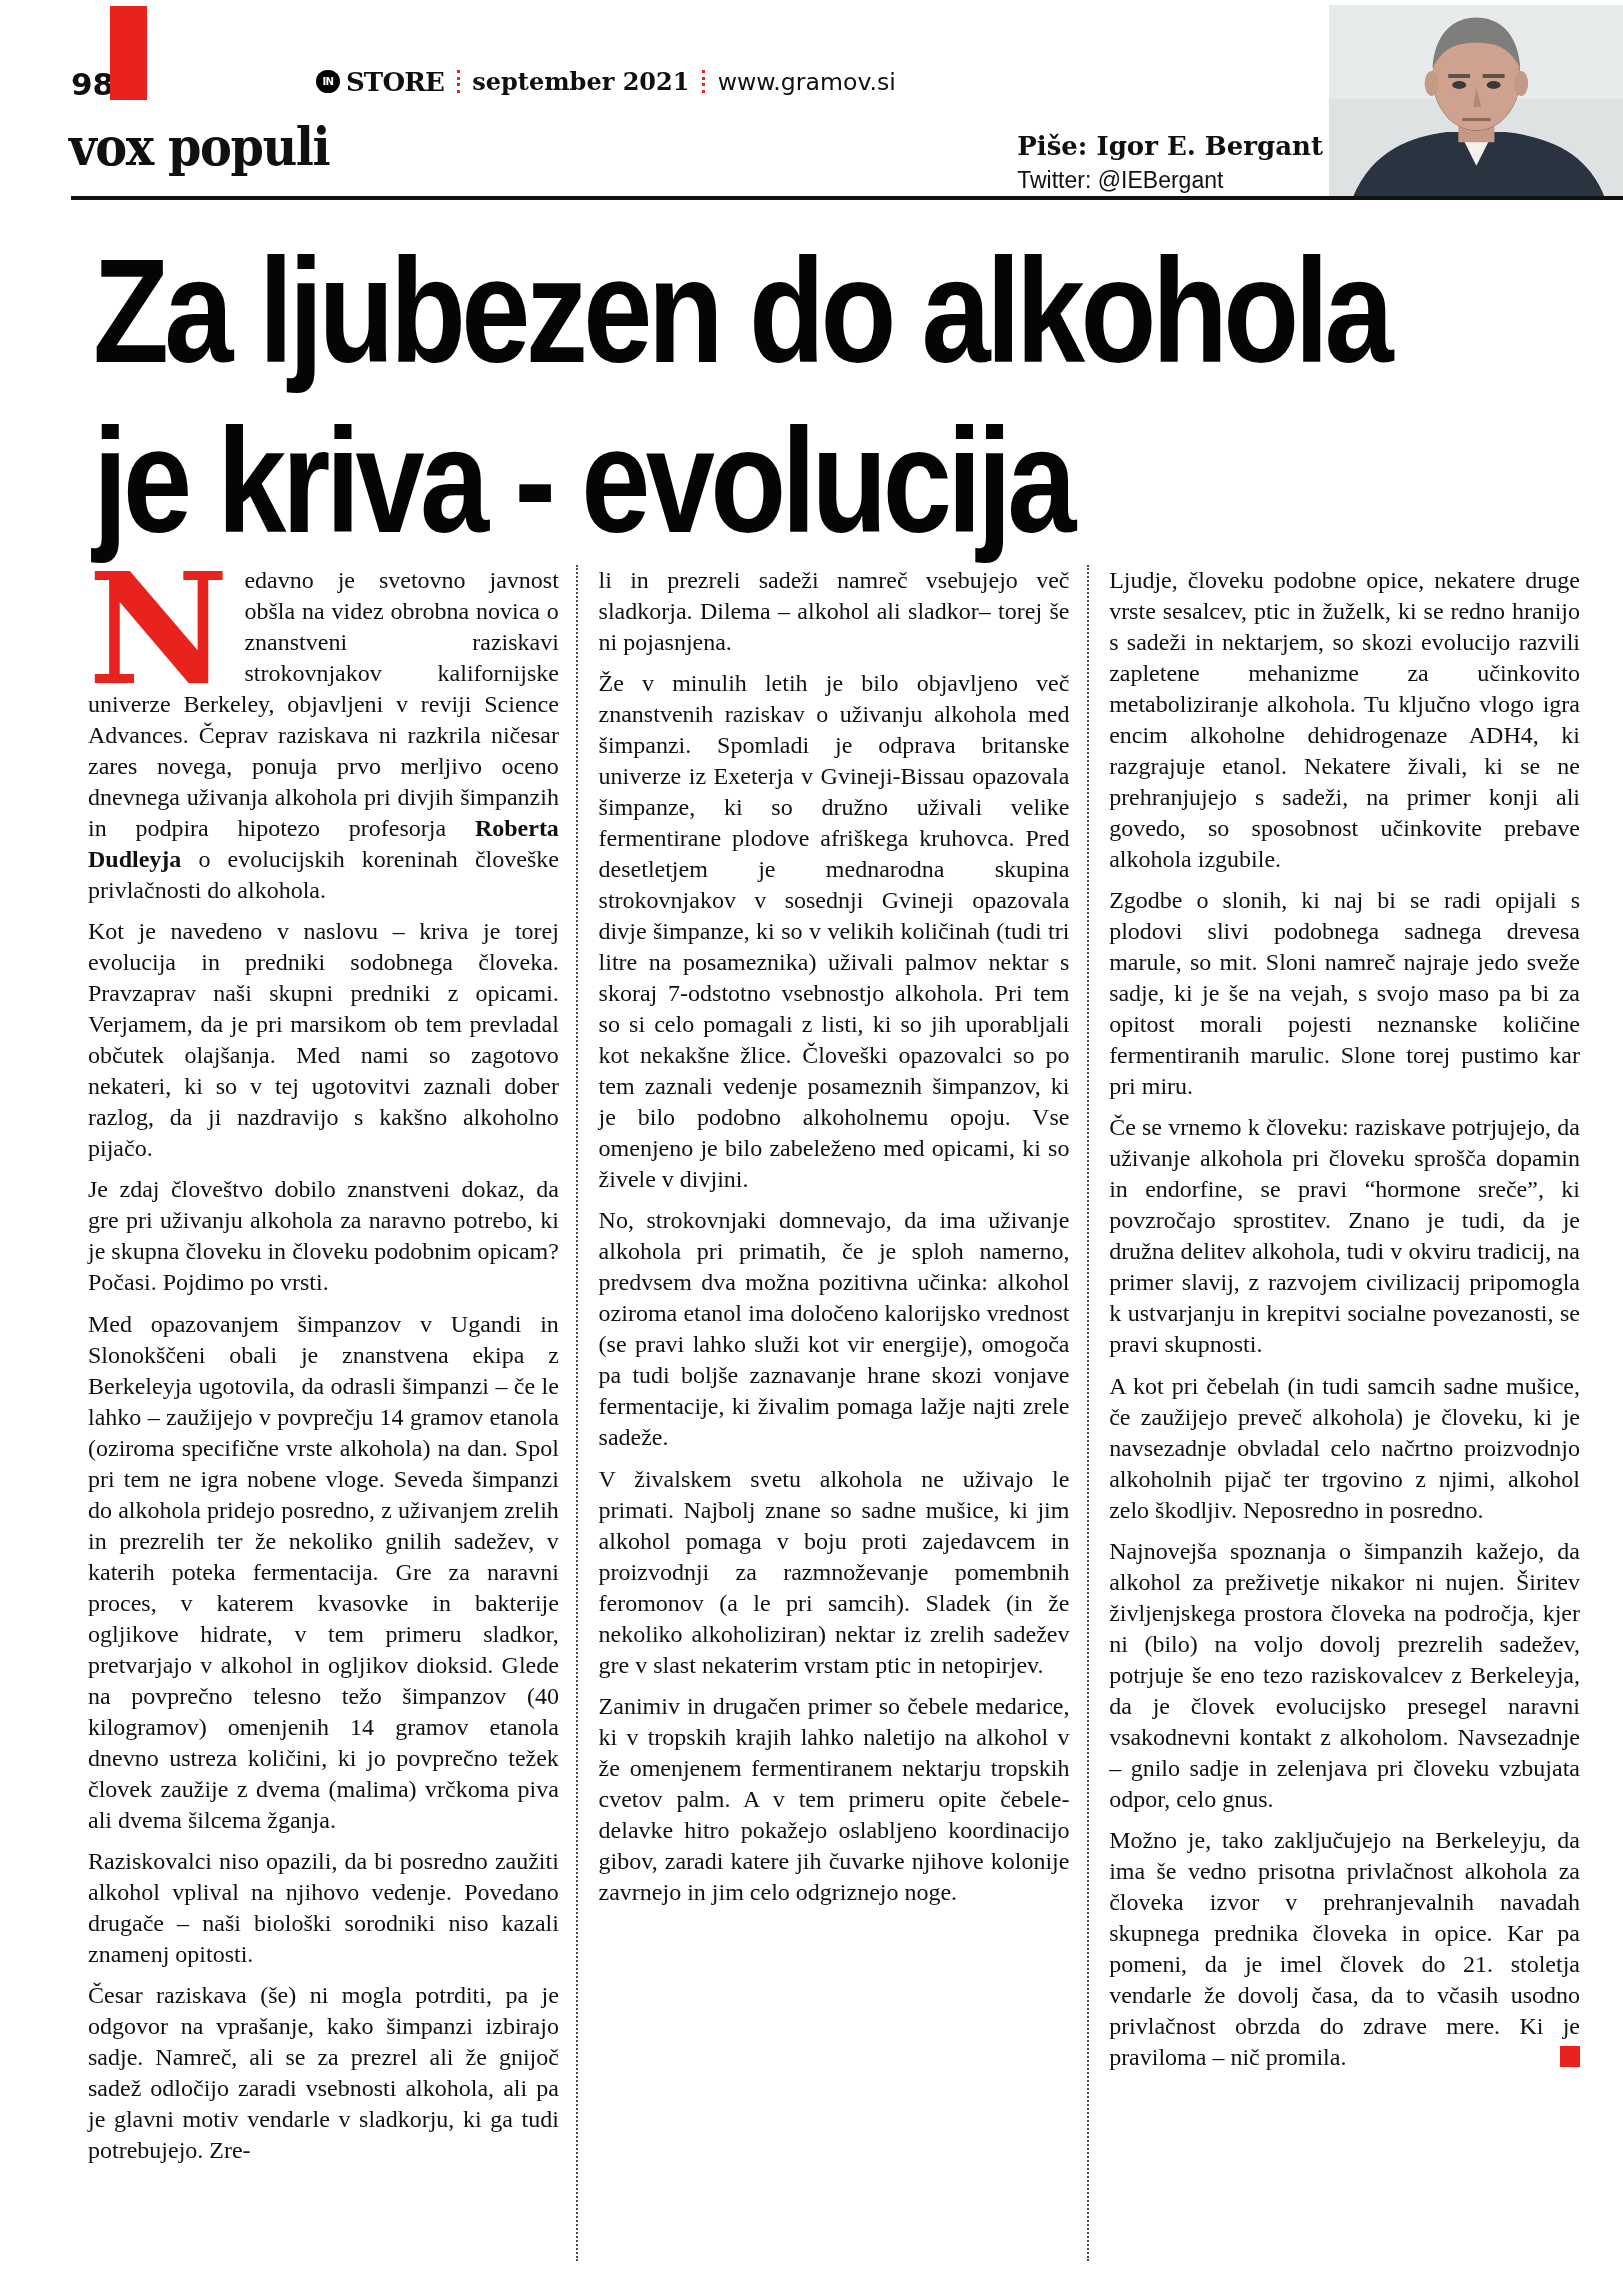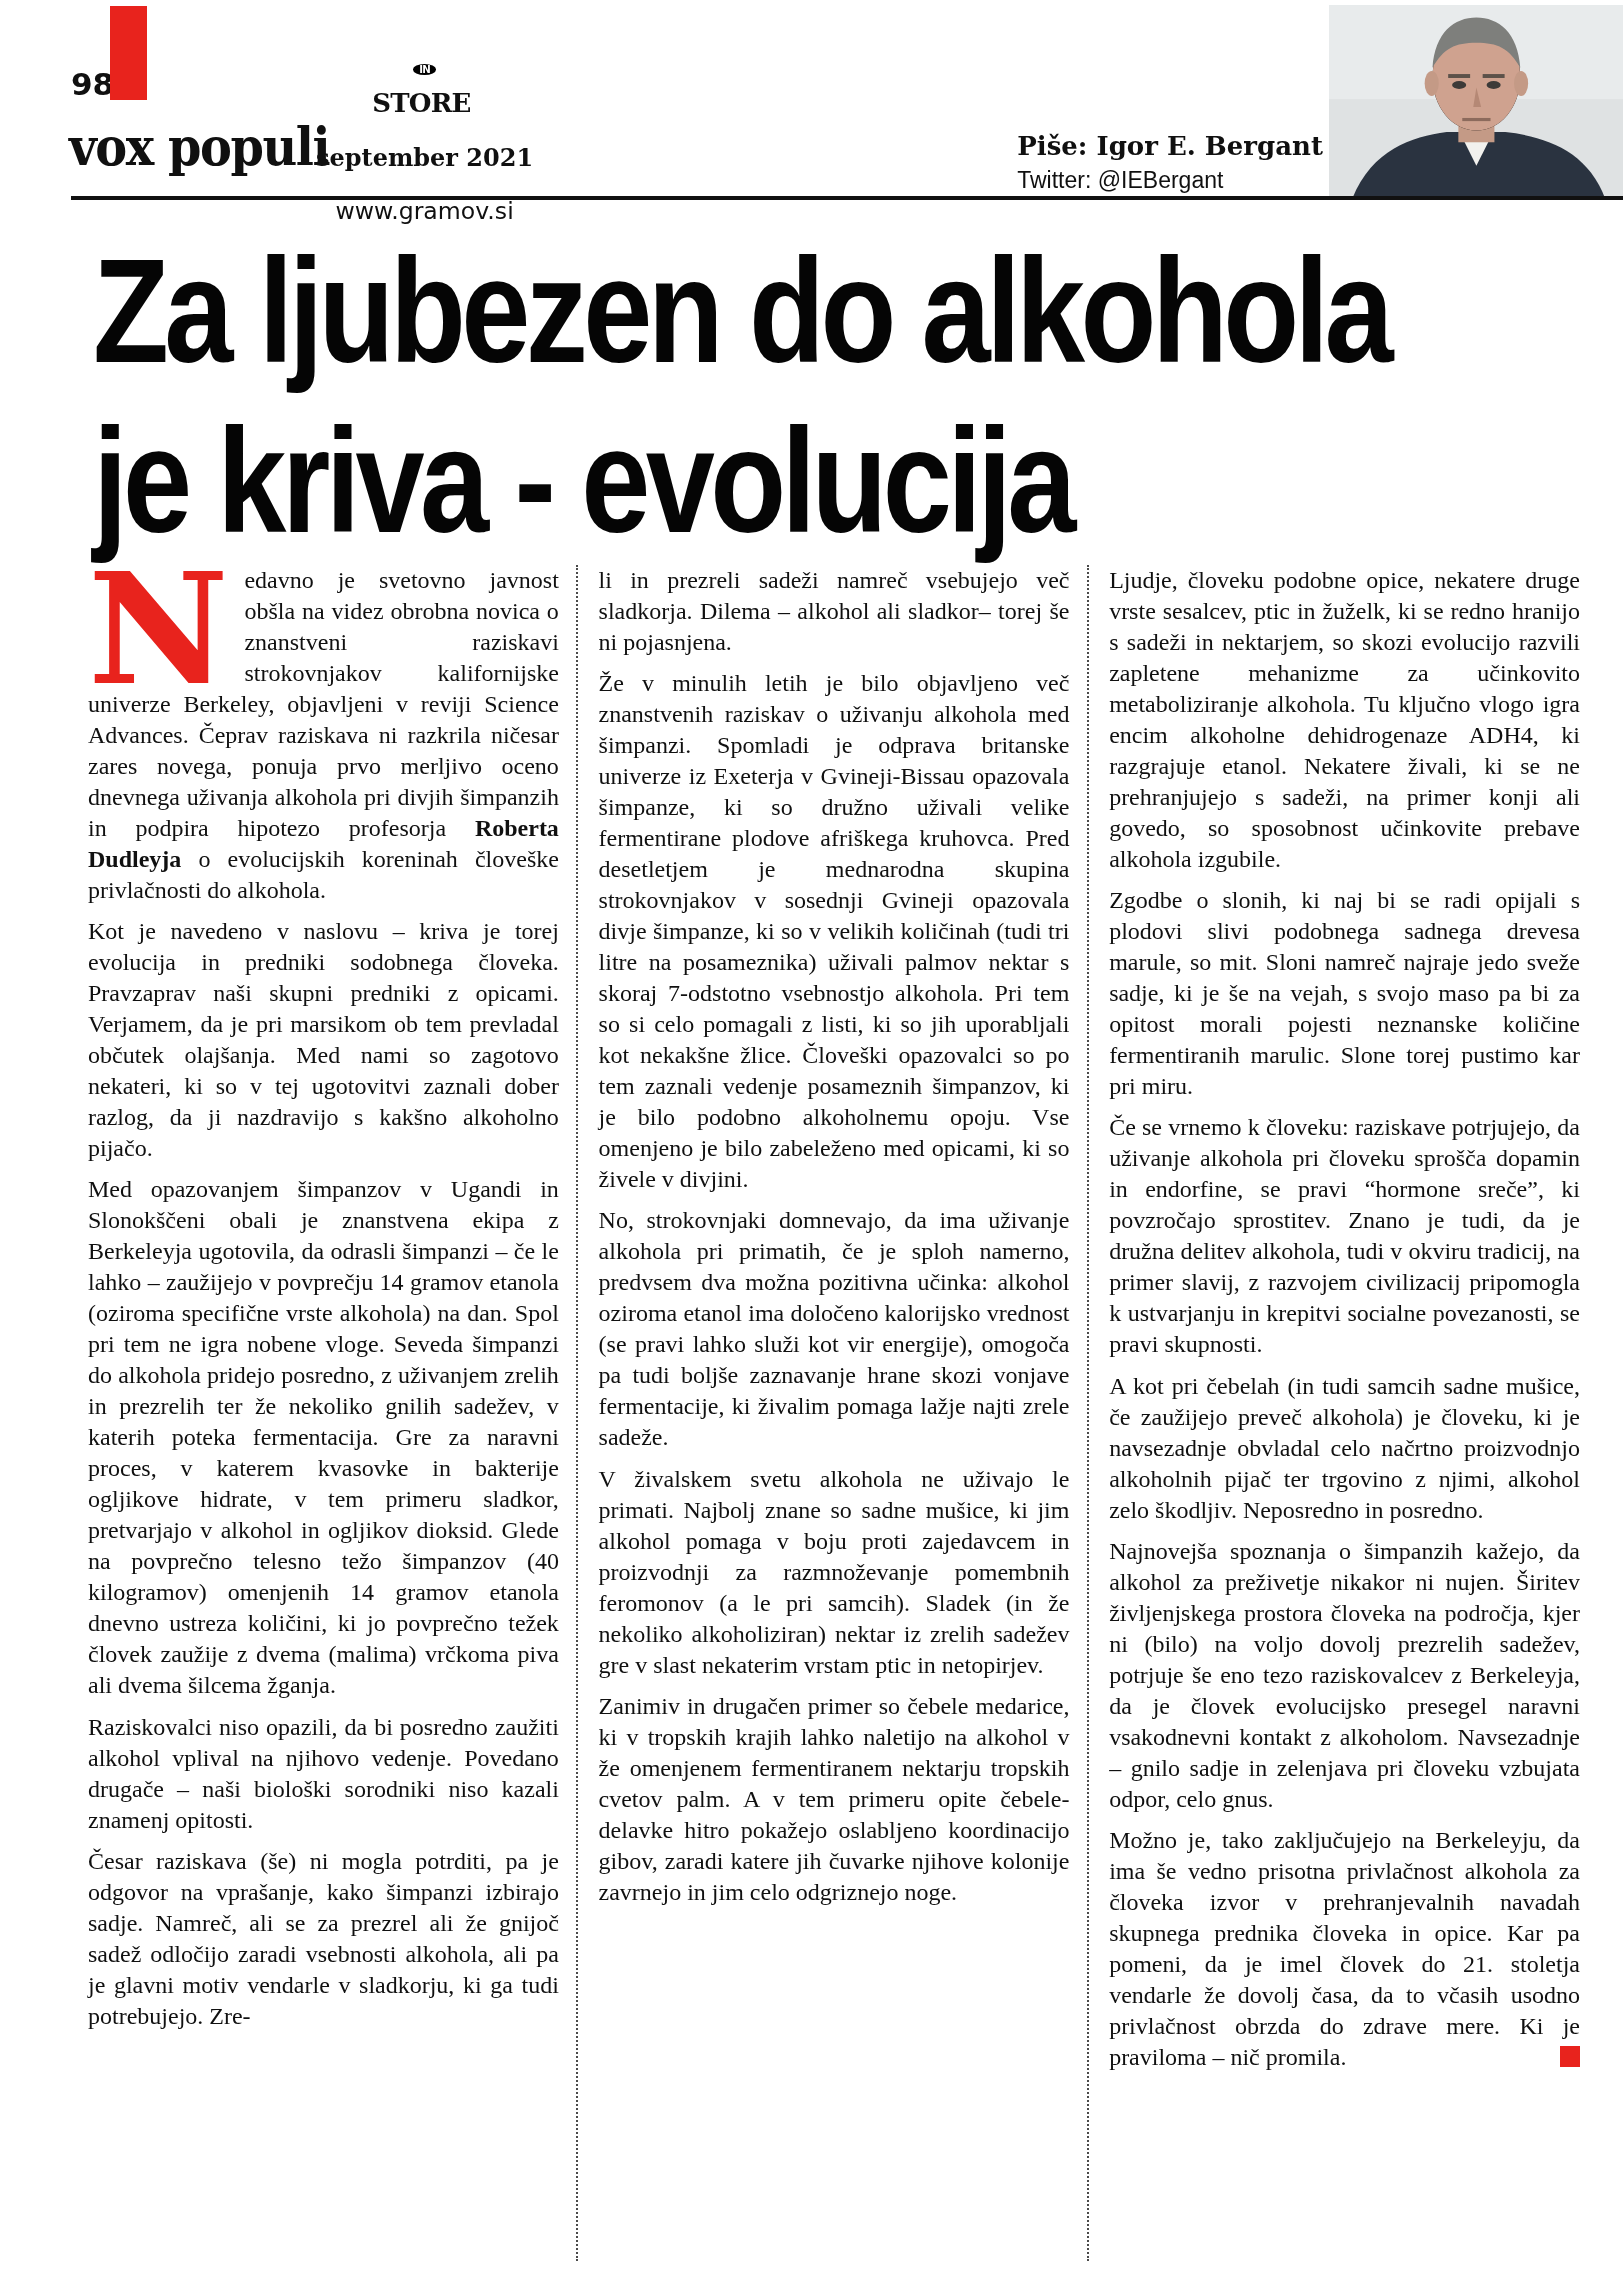--- a/index.html
+++ b/index.html
@@ -19,21 +19,20 @@
     font-family:"DejaVu Sans",sans-serif;font-weight:bold;font-size:31px;
   }
   .red-block{
     position:absolute;left:110px;top:6.3px;width:37px;height:94px;
     background:var(--red,#e8231d);
   }
   .masthead{
     position:absolute;left:316px;top:64px;height:35px;
     display:flex;align-items:center;gap:12.6px;
     font-family:"DejaVu Serif",serif;
-    flex-direction:column;
   }
   .logo-circle{
     width:23.6px;height:23.6px;border-radius:50%;background:#000;color:#fff;
     display:flex;align-items:center;justify-content:center;
     font-family:"DejaVu Sans",sans-serif;font-weight:bold;font-size:10.2px;
     letter-spacing:-0.8px;
   }
   .logo-store{font-weight:bold;font-size:26px;letter-spacing:-0.8px;margin-left:-6.3px;}
   .mast-sep{height:23.6px;border-left:3.1px dotted var(--red,#e8231d);}
   .mast-issue{font-weight:bold;font-size:24px;}
@@ -152,20 +151,21 @@
 
   <h1 class="headline">
     <span>Za ljubezen do alkohola</span><br>
     <span>je kriva - evolucija</span>
   </h1>
 
   <div class="columns">
     <div class="col">
         <p><span class="dropcap">N</span><span>edavno je svetovno javnost obšla na videz obrobna novica o znanstveni raziskavi strokovnjakov kalifornijske univerze Berkeley, objavljeni v reviji Science Advances. Čeprav raziskava ni razkrila ničesar zares novega, ponuja prvo merljivo oceno dnevnega uživanja alkohola pri divjih šimpanzih in podpira hipotezo profesorja </span><b>Roberta Dudleyja</b><span> o evolucijskih koreninah človeške privlačnosti do alkohola.</span></p>
         <p><span>Kot je navedeno v naslovu – kriva je torej evolucija in predniki sodobnega človeka. Pravzaprav naši skupni predniki z opicami. Verjamem, da je pri marsikom ob tem prevladal občutek olajšanja. Med nami so zagotovo nekateri, ki so v tej ugotovitvi zaznali dober razlog, da ji nazdravijo s kakšno alkoholno pijačo.</span></p>
+        <p><span>Je zdaj človeštvo dobilo znanstveni dokaz, da gre pri uživanju alkohola za naravno potrebo, ki je skupna človeku in človeku podobnim opicam? Počasi. Pojdimo po vrsti.</span></p>
         <p><span>Med opazovanjem šimpanzov v Ugandi in Slonokščeni obali je znanstvena ekipa z Berkeleyja ugotovila, da odrasli šimpanzi – če le lahko – zaužijejo v povprečju 14 gramov etanola (oziroma specifične vrste alkohola) na dan. Spol pri tem ne igra nobene vloge. Seveda šimpanzi do alkohola pridejo posredno, z uživanjem zrelih in prezrelih ter že nekoliko gnilih sadežev, v katerih poteka fermentacija. Gre za naravni proces, v katerem kvasovke in bakterije ogljikove hidrate, v tem primeru sladkor, pretvarjajo v alkohol in ogljikov dioksid. Glede na povprečno telesno težo šimpanzov (40 kilogramov) omenjenih 14 gramov etanola dnevno ustreza količini, ki jo povprečno težek človek zaužije z dvema (malima) vrčkoma piva ali dvema šilcema žganja.</span></p>
         <p><span>Raziskovalci niso opazili, da bi posredno zaužiti alkohol vplival na njihovo vedenje. Povedano drugače – naši biološki sorodniki niso kazali znamenj opitosti.</span></p>
         <p><span>Česar raziskava (še) ni mogla potrditi, pa je odgovor na vprašanje, kako šimpanzi izbirajo sadje. Namreč, ali se za prezrel ali že gnijoč sadež odločijo zaradi vsebnosti alkohola, ali pa je glavni motiv vendarle v sladkorju, ki ga tudi potrebujejo. Zre-</span></p>
       </div>
     <div class="col">
         <p><span>li in prezreli sadeži namreč vsebujejo več sladkorja. Dilema – alkohol ali sladkor– torej še ni pojasnjena.</span></p>
         <p><span>Že v minulih letih je bilo objavljeno več znanstvenih raziskav o uživanju alkohola med šimpanzi. Spomladi je odprava britanske univerze iz Exeterja v Gvineji-Bissau opazovala šimpanze, ki so družno uživali velike fermentirane plodove afriškega kruhovca. Pred desetletjem je mednarodna skupina strokovnjakov v sosednji Gvineji opazovala divje šimpanze, ki so v velikih količinah (tudi tri litre na posameznika) uživali palmov nektar s skoraj 7-odstotno vsebnostjo alkohola. Pri tem so si celo pomagali z listi, ki so jih uporabljali kot nekakšne žlice. Človeški opazovalci so po tem zaznali vedenje posameznih šimpanzov, ki je bilo podobno alkoholnemu opoju. Vse omenjeno je bilo zabeleženo med opicami, ki so živele v divjini.</span></p>
         <p><span>No, strokovnjaki domnevajo, da ima uživanje alkohola pri primatih, če je sploh namerno, predvsem dva možna pozitivna učinka: alkohol oziroma etanol ima določeno kalorijsko vrednost (se pravi lahko služi kot vir energije), omogoča pa tudi boljše zaznavanje hrane skozi vonjave fermentacije, ki živalim pomaga lažje najti zrele sadeže.</span></p>
         <p><span>V živalskem svetu alkohola ne uživajo le primati. Najbolj znane so sadne mušice, ki jim alkohol pomaga v boju proti zajedavcem in proizvodnji za razmnoževanje pomembnih feromonov (a le pri samcih). Sladek (in že nekoliko alkoholiziran) nektar iz zrelih sadežev gre v slast nekaterim vrstam ptic in netopirjev.</span></p>
         <p><span>Zanimiv in drugačen primer so čebele medarice, ki v tropskih krajih lahko naletijo na alkohol v že omenjenem fermentiranem nektarju tropskih cvetov palm. A v tem primeru opite čebele-delavke hitro pokažejo oslabljeno koordinacijo gibov, zaradi katere jih čuvarke njihove kolonije zavrnejo in jim celo odgriznejo noge.</span></p>

